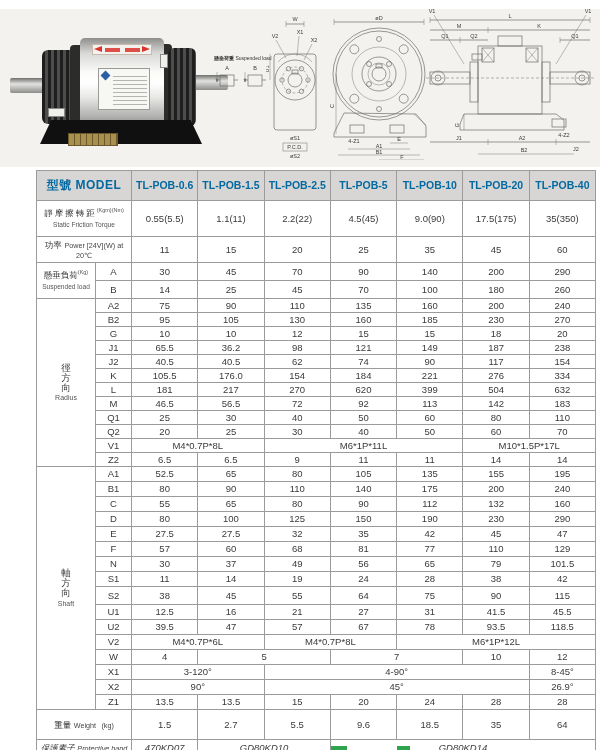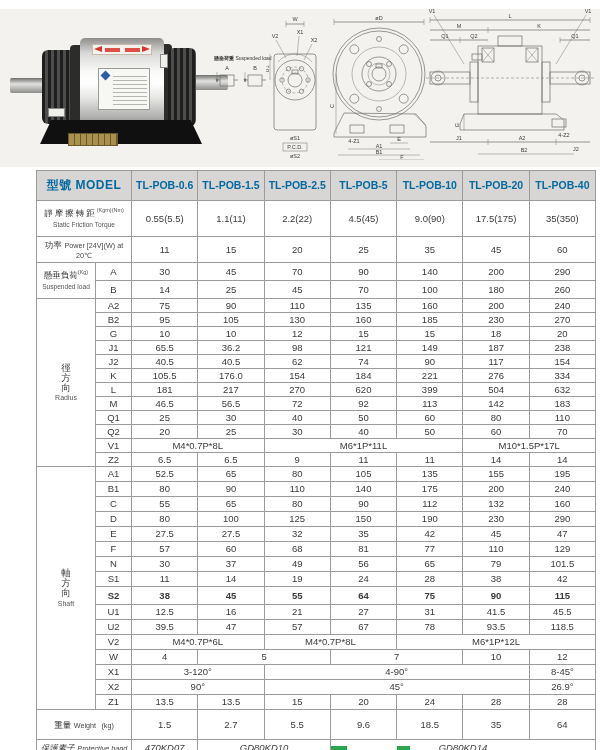--- a/index.html
+++ b/index.html
@@ -493,21 +493,21 @@
       <tr style="height: 15px;">
         <td class="param">S1</td>
         <td class="val">11</td>
         <td class="val">14</td>
         <td class="val">19</td>
         <td class="val">24</td>
         <td class="val">28</td>
         <td class="val">38</td>
         <td class="val">42</td>
       </tr>
-      <tr style="height: 18px; font-weight: bold;">
+      <tr style="height: 18px;">
         <td class="param">S2</td>
         <td class="val">38</td>
         <td class="val">45</td>
         <td class="val">55</td>
         <td class="val">64</td>
         <td class="val">75</td>
         <td class="val">90</td>
         <td class="val">115</td>
       </tr>
       <tr style="height: 15px;">

